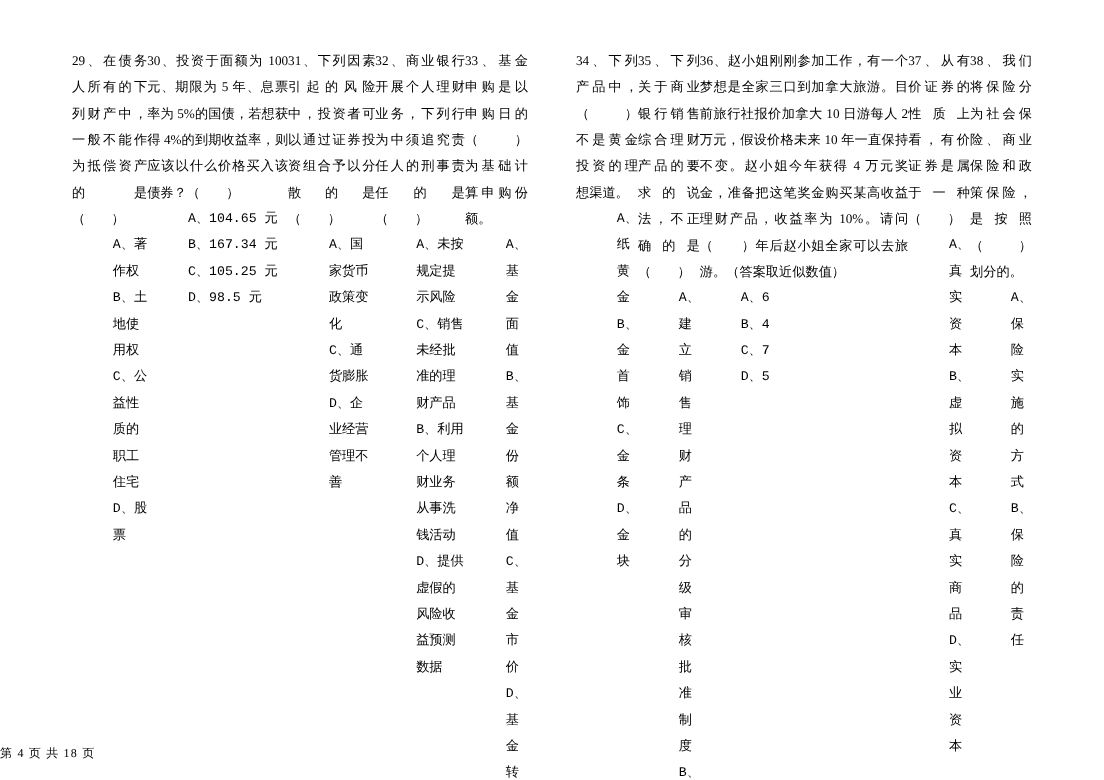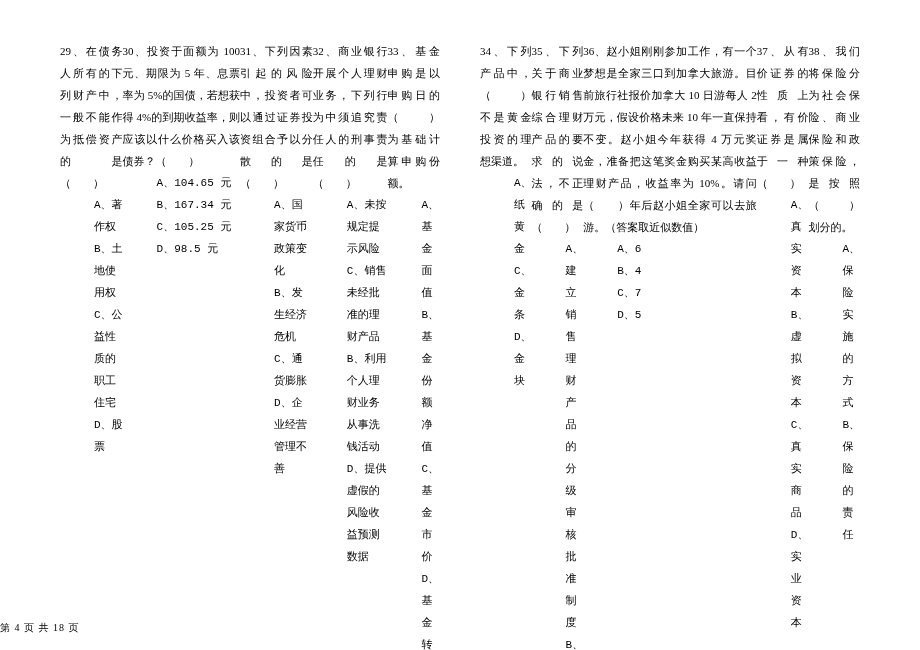--- a/index.html
+++ b/index.html
@@ -67,21 +67,20 @@
       <div class="question-text">30、投资于面额为 100 元、期限为 5 年、息票率为 5%的国债，若想获得 4%的到期收益率，则应该以什么价格买入该债券？（　　）</div>
       <div class="option">A、104.65 元</div>
       <div class="option">B、167.34 元</div>
       <div class="option">C、105.25 元</div>
       <div class="option">D、98.5 元</div>
     </div>
 
     <div class="question">
       <div class="question-text">31、下列因素引起的风险中，投资者可以通过证券投资组合予以分散的是（　　）</div>
       <div class="option">A、国家货币政策变化</div>
-      <div class="option">B、发生经济危机</div>
       <div class="option">C、通货膨胀</div>
       <div class="option">D、企业经营管理不善</div>
     </div>
 
     <div class="question">
       <div class="question-text">32、商业银行开展个人理财业务，下列行为中须追究责任人的刑事责任的是（　　）</div>
       <div class="option">A、未按规定提示风险</div>
       <div class="option">C、销售未经批准的理财产品</div>
       <div class="option">B、利用个人理财业务从事洗钱活动</div>
       <div class="option">D、提供虚假的风险收益预测数据</div>
@@ -95,20 +94,21 @@
       <div class="option">D、基金转换比例</div>
     </div>
 
   </div>
 
   <div class="column">
 
     <div class="question">
       <div class="question-text">34、下列产品中，（　　）不是黄金投资的理想渠道。</div>
       <div class="option">A、纸黄金</div>
+      <div class="option">B、金首饰</div>
       <div class="option">C、金条</div>
       <div class="option">D、金块</div>
     </div>
 
     <div class="question">
       <div class="question-text">35、下列关于商业银行销售综合理财产品的要求的说法，不正确的是（　　）</div>
       <div class="option">A、建立销售理财产品的分级审核批准制度</div>
       <div class="option">B、采用至少包括止损限额的多重指标管理市场风险限额</div>
       <div class="option">D、建立必要的委托投资跟踪审计制度</div>
     </div>

